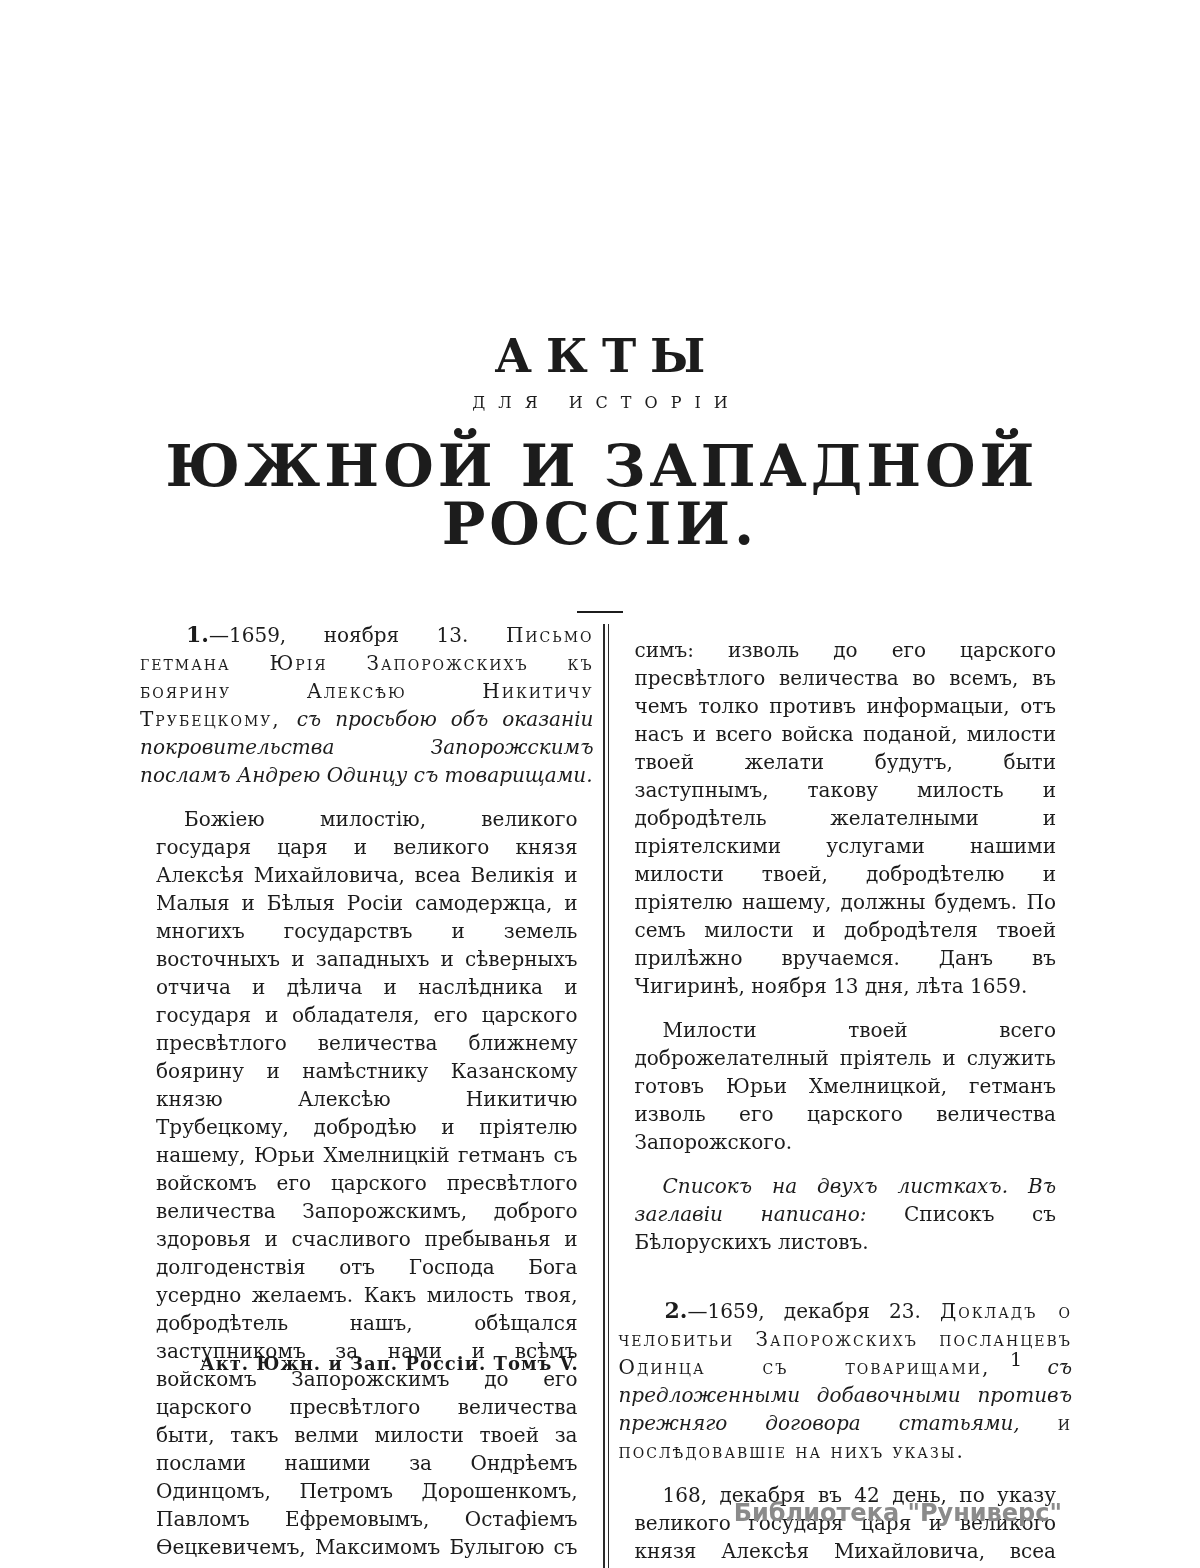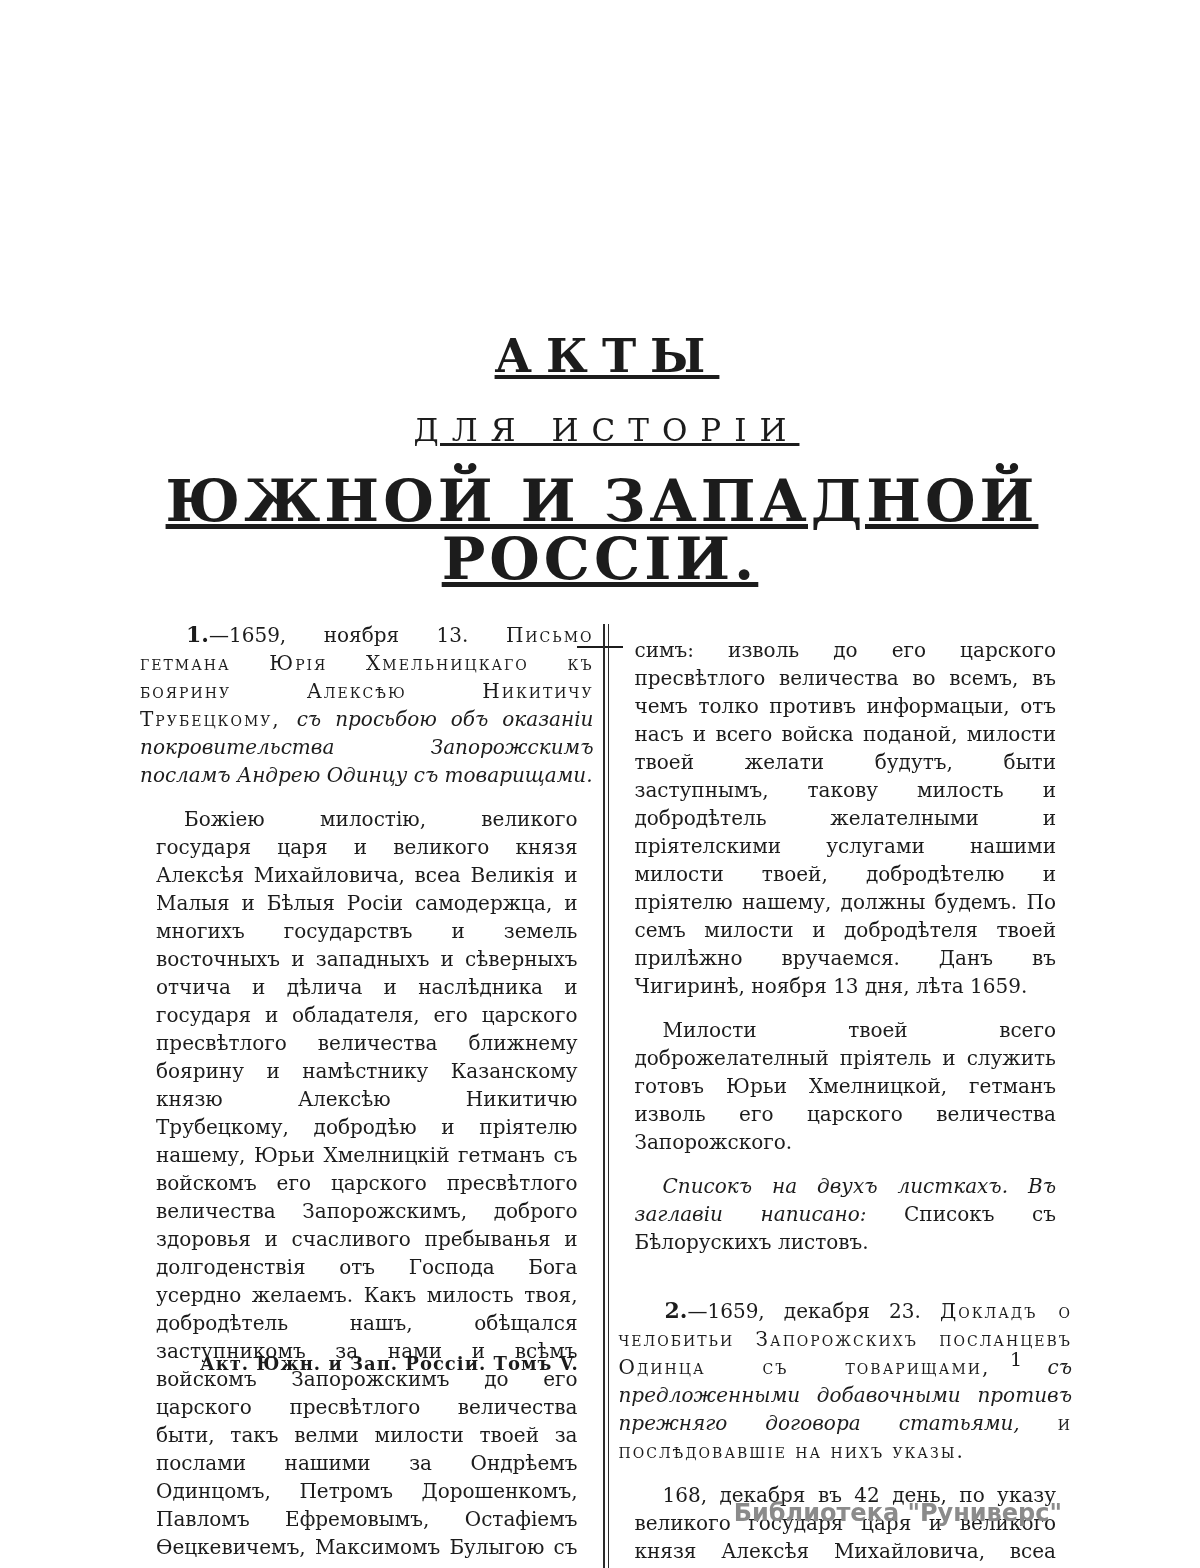--- a/index.html
+++ b/index.html
@@ -13,32 +13,31 @@
     overflow: hidden;
   }
 
   
   .title-block {
     position: absolute;
     top: 333px;
     left: 0;
     width: 100%;
     text-align: center;
-    text-decoration: underline;
   }
   .t1 {
     font-size: 46px;
     font-weight: bold;
     letter-spacing: 14px;
     text-indent: 14px;
     line-height: 1.0;
   }
   .t2 {
-    margin-top: 36px;
-    font-size: 31px;
+    margin-top: 16px;
+    font-size: 16px;
     letter-spacing: 13px;
     text-indent: 13px;
     line-height: 1.0;
   }
   .t3 {
     margin-top: 26px;
     font-size: 58px;
     font-weight: bold;
     letter-spacing: 4px;
     text-indent: 4px;
@@ -116,21 +115,21 @@
   <header class="title-block">
     <div class="t1">АКТЫ</div>
     <div class="t2">ДЛЯ ИСТОРІИ</div>
     <div class="t3">ЮЖНОЙ И ЗАПАДНОЙ РОССІИ.</div>
     <hr class="rule">
   </header>
 
   <main class="columns">
 
     <div class="col col-left">
-      <p class="heading"><span class="num">1.</span><span>—1659, ноября 13. </span><span class="caps">Письмо гетмана Юрія Хмельницкаго къ боярину Алексѣю Никитичу Трубецкому, </span><span class="ital">съ просьбою объ оказаніи покровительства Запорожскимъ посламъ Андрею Одинцу съ товарищами.</span></p>
+      <p class="heading"><span class="num">1.</span><span>—1659, ноября 13. </span><span class="caps">Письмо гетмана Юрія Запорожскихъ къ боярину Алексѣю Никитичу Трубецкому, </span><span class="ital">съ просьбою объ оказаніи покровительства Запорожскимъ посламъ Андрею Одинцу съ товарищами.</span></p>
       <p class="para">Божіею милостію, великого государя царя и великого князя Алексѣя Михайловича, всеа Великія и Малыя и Бѣлыя Росіи самодержца, и многихъ государствъ и земель восточныхъ и западныхъ и сѣверныхъ отчича и дѣлича и наслѣдника и государя и обладателя, его царского пресвѣтлого величества ближнему боярину и намѣстнику Казанскому князю Алексѣю Никитичю Трубецкому, добродѣю и пріятелю нашему, Юрьи Хмелницкій гетманъ съ войскомъ его царского пресвѣтлого величества Запорожскимъ, доброго здоровья и счасливого пребыванья и долгоденствія отъ Господа Бога усердно желаемъ. Какъ милость твоя, добродѣтель нашъ, обѣщался заступникомъ за нами и всѣмъ войскомъ Запорожскимъ до его царского пресвѣтлого величества быти, такъ велми милости твоей за послами нашими за Ондрѣемъ Одинцомъ, Петромъ Дорошенкомъ, Павломъ Ефремовымъ, Остафіемъ Ѳецкевичемъ, Максимомъ Булыгою съ товарыщи про-</p>
     </div>
 
     <div class="col-divider"></div>
 
     <div class="col col-right">
       <p class="para noindent">симъ: изволь до его царского пресвѣтлого величества во всемъ, въ чемъ толко противъ информацыи, отъ насъ и всего войска поданой, милости твоей желати будутъ, быти заступнымъ, такову милость и добродѣтель желателными и пріятелскими услугами нашими милости твоей, добродѣтелю и пріятелю нашему, должны будемъ. По семъ милости и добродѣтеля твоей прилѣжно вручаемся. Данъ въ Чигиринѣ, ноября 13 дня, лѣта 1659.</p>
       <p class="para">Милости твоей всего доброжелателный пріятель и служить готовъ Юрьи Хмелницкой, гетманъ изволь его царского величества Запорожского.</p>
       <p class="para"><span class="ital">Списокъ на двухъ листкахъ. Въ заглавіи написано: </span><span>Списокъ съ Бѣлорускихъ листовъ.</span></p>
       <div class="gap"></div>

